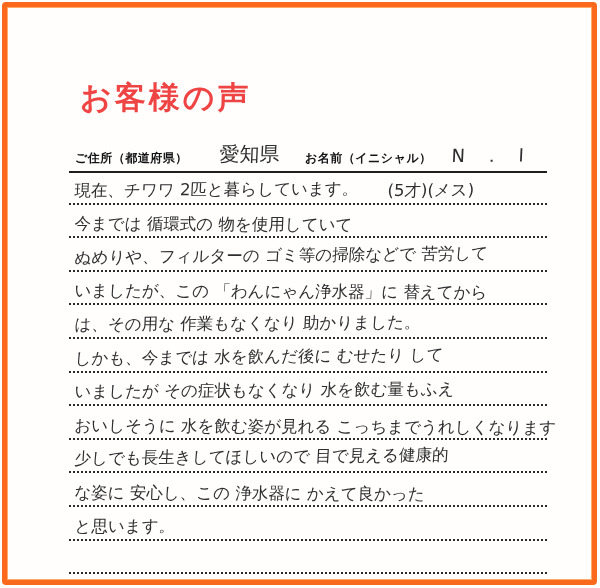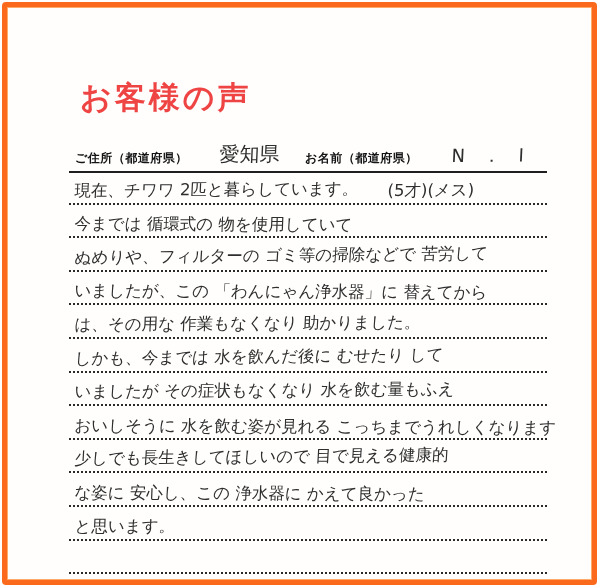--- a/index.html
+++ b/index.html
@@ -54,21 +54,21 @@
 </head>
 <body>
 
 <div class="frame">
 
   <div class="page-title">お客様の声</div>
 
   <div class="form-row">
     <span class="lbl addr">ご住所（都道府県）</span>
     <span class="hw val addr">愛知県</span>
-    <span class="lbl name">お名前（都道府県）</span>
+    <span class="lbl name">お名前（イニシャル）</span>
     <span class="hw val name">N ． I</span>
   </div>
 
   <div class="lines">
     <div class="line">
       <span class="hw txt">現在、チワワ 2匹と暮らしています。</span>
       <span class="hw note">(5才)(メス)</span>
     </div>
     <div class="line">
       <span class="hw txt">今までは 循環式の 物を使用していて</span>

